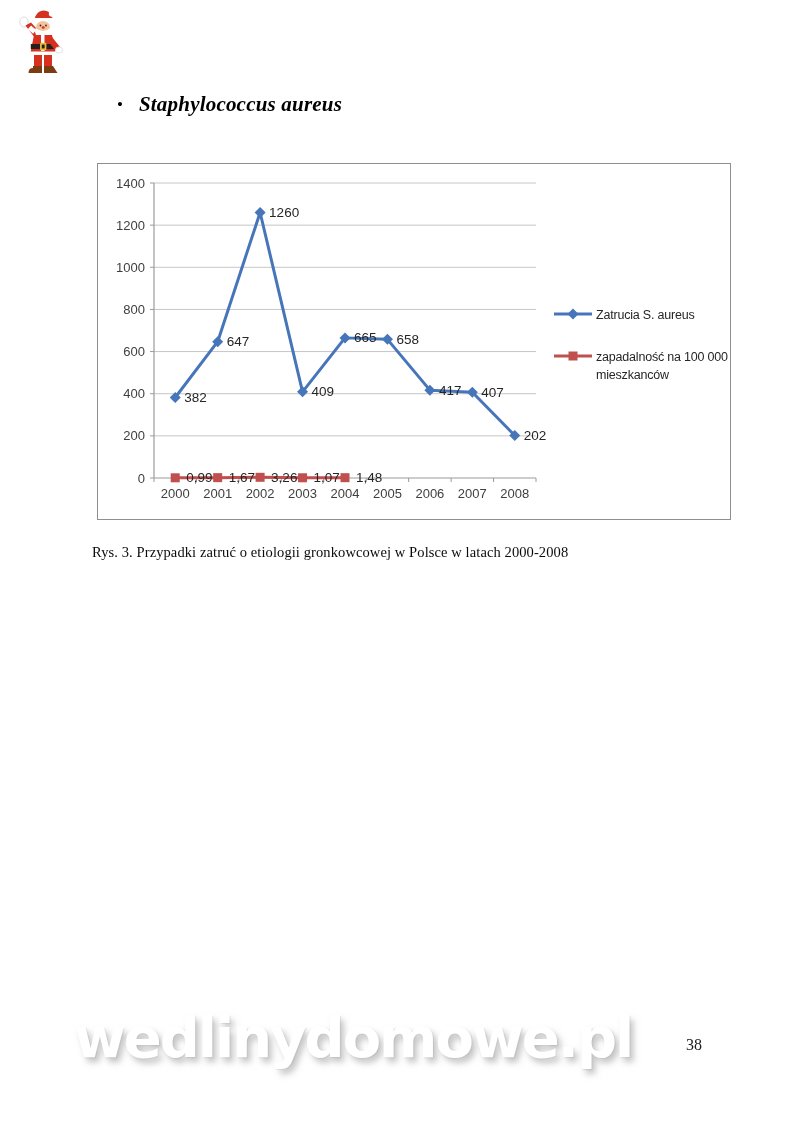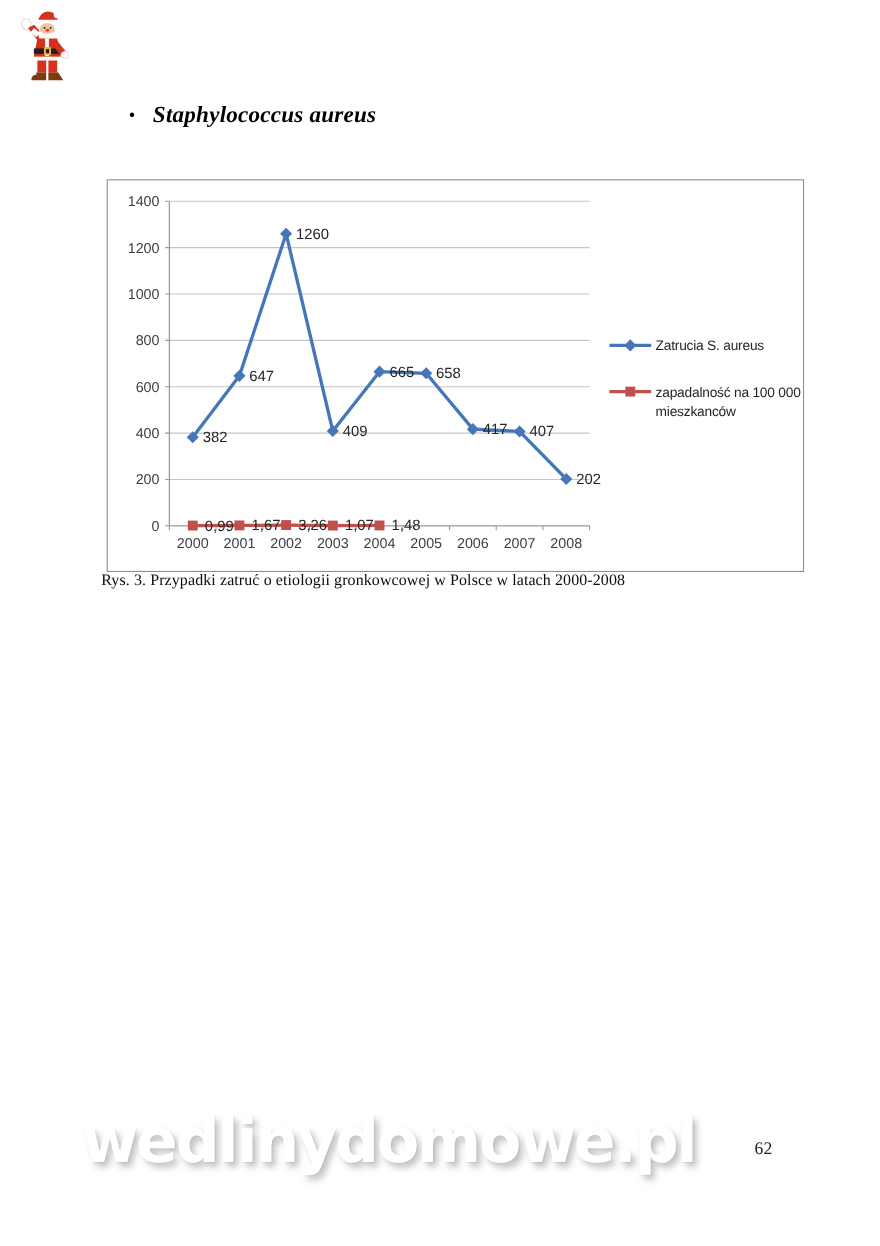--- a/index.html
+++ b/index.html
@@ -27,21 +27,21 @@
     position:absolute; left:97px; top:163px; width:634px; height:357px;
     background:#fff; border:1px solid #8f8f8f;
   }
   .chart-canvas { position:absolute; left:0; top:0; width:632px; height:355px; }
   .chart-canvas svg text { font-family:"Liberation Sans", sans-serif; }
   .chart-canvas svg .ax { font-size:13px; fill:#3f3f3f; }
   .chart-canvas svg .dl { font-size:13.5px; fill:#262626; }
   .chart-canvas svg .lg { font-size:12.5px; fill:#262626; letter-spacing:-0.2px; }
   
   .caption {
-    position:absolute; left:92px; top:520px;
+    position:absolute; left:92px; top:544px;
     font-size:14.5px; color:#0b0b0b; letter-spacing:0.1px;
   }
   
   .watermark {
     position:absolute; left:74px; top:1010px; width:700px;
     font-family:"DejaVu Sans", sans-serif;
     font-weight:700; font-size:56px; letter-spacing:-2px; line-height:1;
     color:#ffffff;
     text-shadow:4px 5px 6px rgba(150,150,150,0.55), 1px 1px 1px rgba(190,190,190,0.35);
     user-select:none; white-space:nowrap;
@@ -181,15 +181,15 @@
           <rect x="470.5" y="187.5" width="9" height="9" fill="#c0504d"></rect>
           <text x="498" y="196.5" class="lg">zapadalność na 100 000</text>
           <text x="498" y="214.5" class="lg">mieszkanców</text>
         </svg></div>
   </div>
 
   <div class="caption">Rys. 3. Przypadki zatruć o etiologii gronkowcowej w Polsce w latach 2000-2008</div>
 
   <div class="watermark">wedlinydomowe.pl</div>
 
-  <div class="page-number">62</div>
+  <div class="page-number">38</div>
 
 </div>
 
 </body></html>

